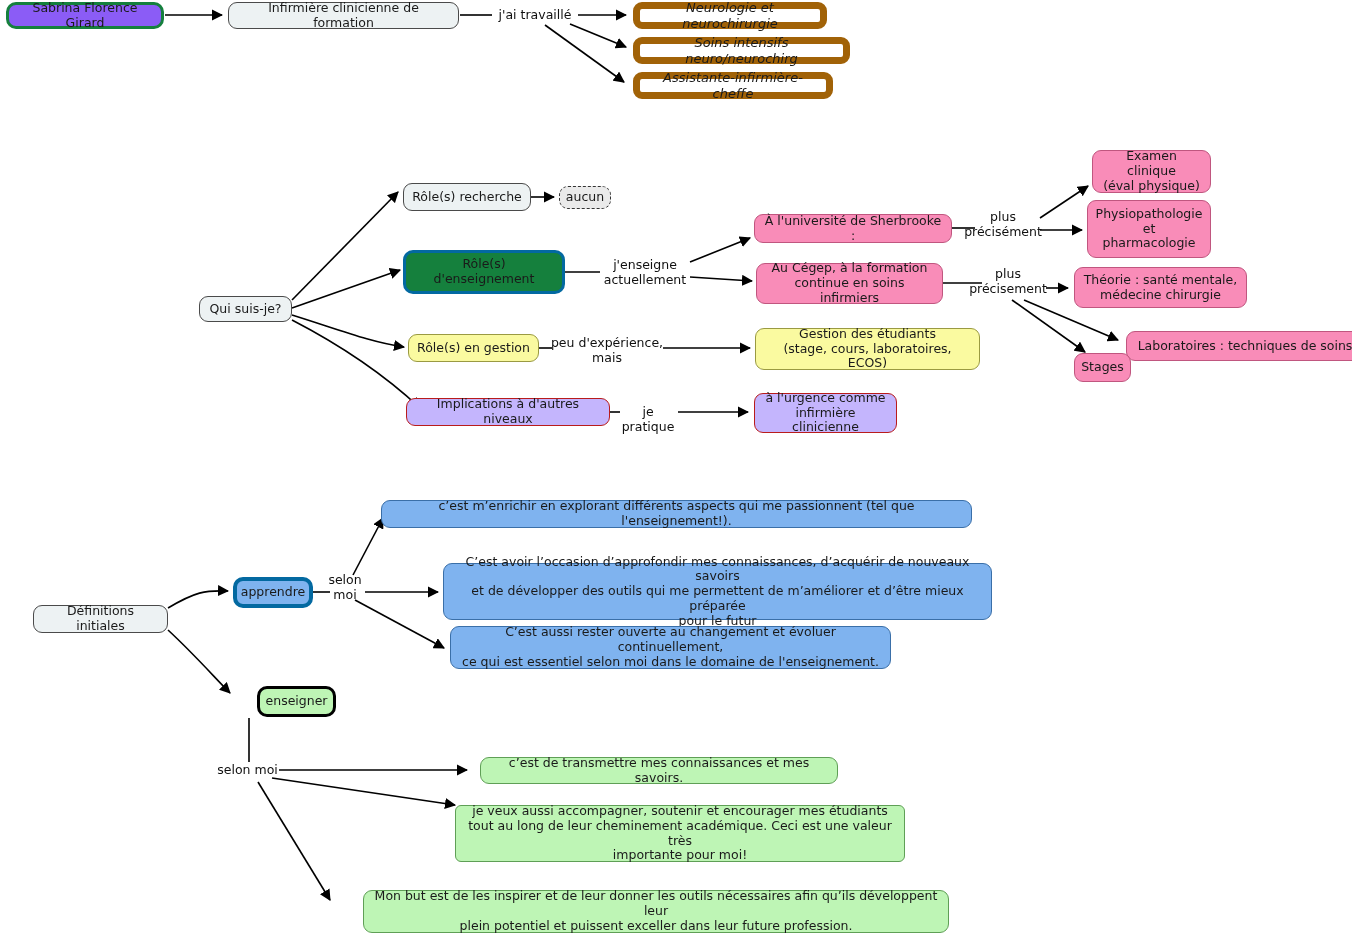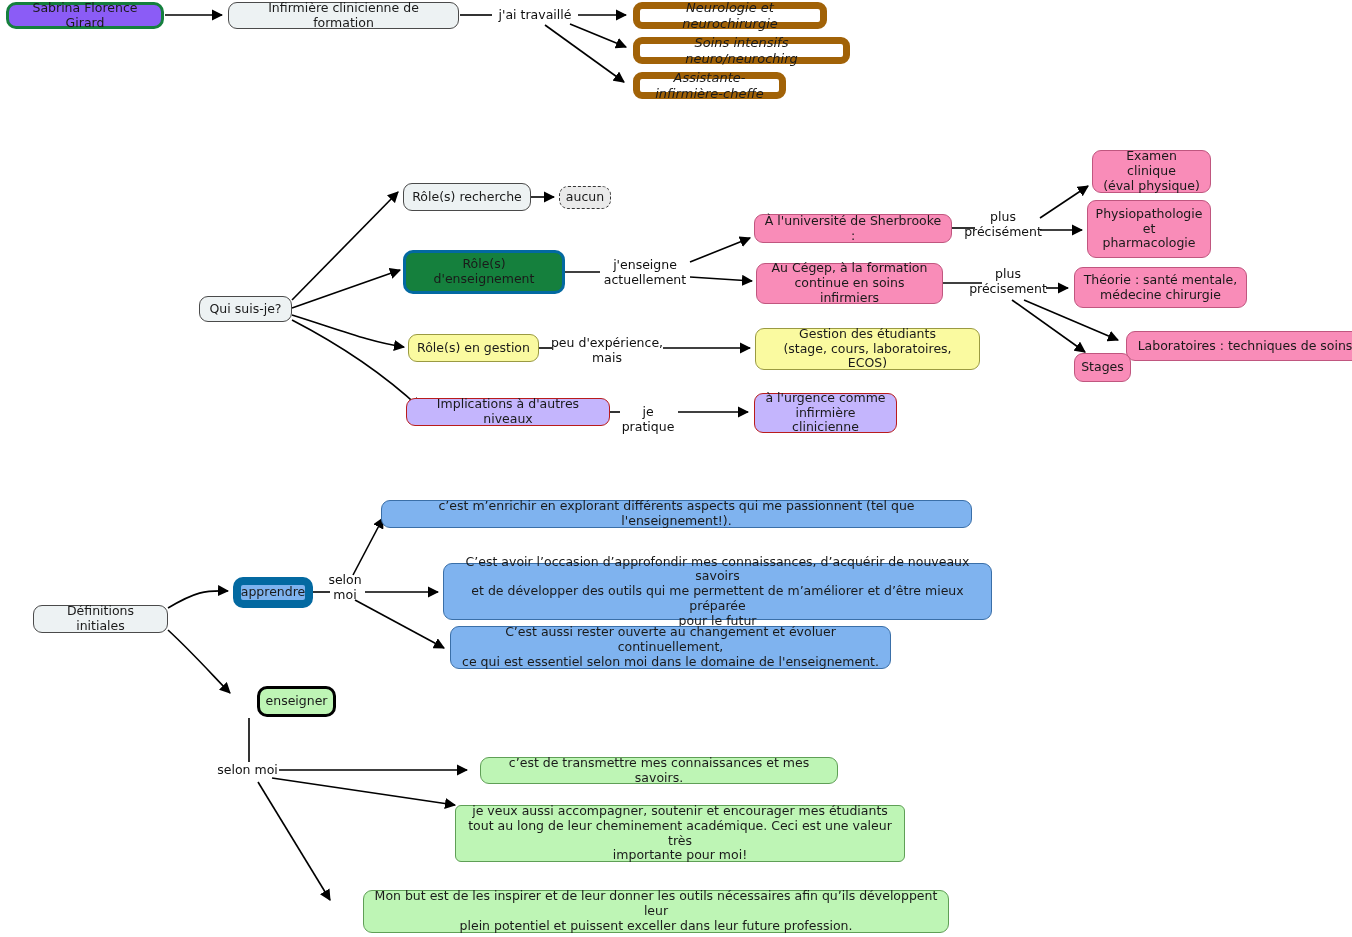--- a/index.html
+++ b/index.html
@@ -76,21 +76,21 @@
     border: 1px solid #b91c1c;
     font-size: 12.5px;
   }
   .s-blue {
     background: #7fb3ef;
     border: 1px solid #3a6fa8;
     font-size: 12.5px;
   }
   .s-blue-thick {
     background: #7fb3ef;
-    border: 8px solid #0369a1;
+    border: 4px solid #0369a1;
     font-size: 12.5px;
     border-radius: 10px;
   }
   .s-green {
     background: #bef5b5;
     border: 1px solid #5f9f56;
     font-size: 12.5px;
   }
   .s-green-thick {
     background: #bef5b5;
@@ -184,21 +184,21 @@
 <div class="node-box s-plain-thick" style="left:6px; top:2px; width:158px; height:27px;">Sabrina Florence Girard</div>
 
 <div class="node-box s-plain" style="left:228px; top:2px; width:231px; height:27px;">Infirmière clinicienne de formation</div>
 
 <div class="edge-label" style="left:492px; top:8px; width:86px;">j'ai travaillé</div>
 
 <div class="node-box s-white-italic" style="left:633px; top:2px; width:194px; height:27px;">Neurologie et neurochirurgie</div>
 
 <div class="node-box s-white-italic" style="left:633px; top:37px; width:217px; height:27px;">Soins intensifs neuro/neurochirg</div>
 
-<div class="node-box s-white-italic" style="left:633px; top:72px; width:153px; height:27px;">Assistante-infirmière-cheffe</div>
+<div class="node-box s-white-italic" style="left:633px; top:72px; width:200px; height:27px;">Assistante-infirmière-cheffe</div>
 
 <div class="node-box s-plain" style="left:199px; top:296px; width:93px; height:26px;">Qui suis-je?</div>
 
 <div class="node-box s-plain" style="left:403px; top:183px; width:128px; height:28px;">Rôle(s) recherche</div>
 
 <div class="node-box s-dashed" style="left:559px; top:186px; width:52px; height:23px;">aucun</div>
 
 <div class="node-box s-pink-thick" style="left:403px; top:250px; width:162px; height:44px;">Rôle(s) d'enseignement</div>
 
 <div class="node-box s-yellow" style="left:408px; top:334px; width:131px; height:28px;">Rôle(s) en gestion</div>

